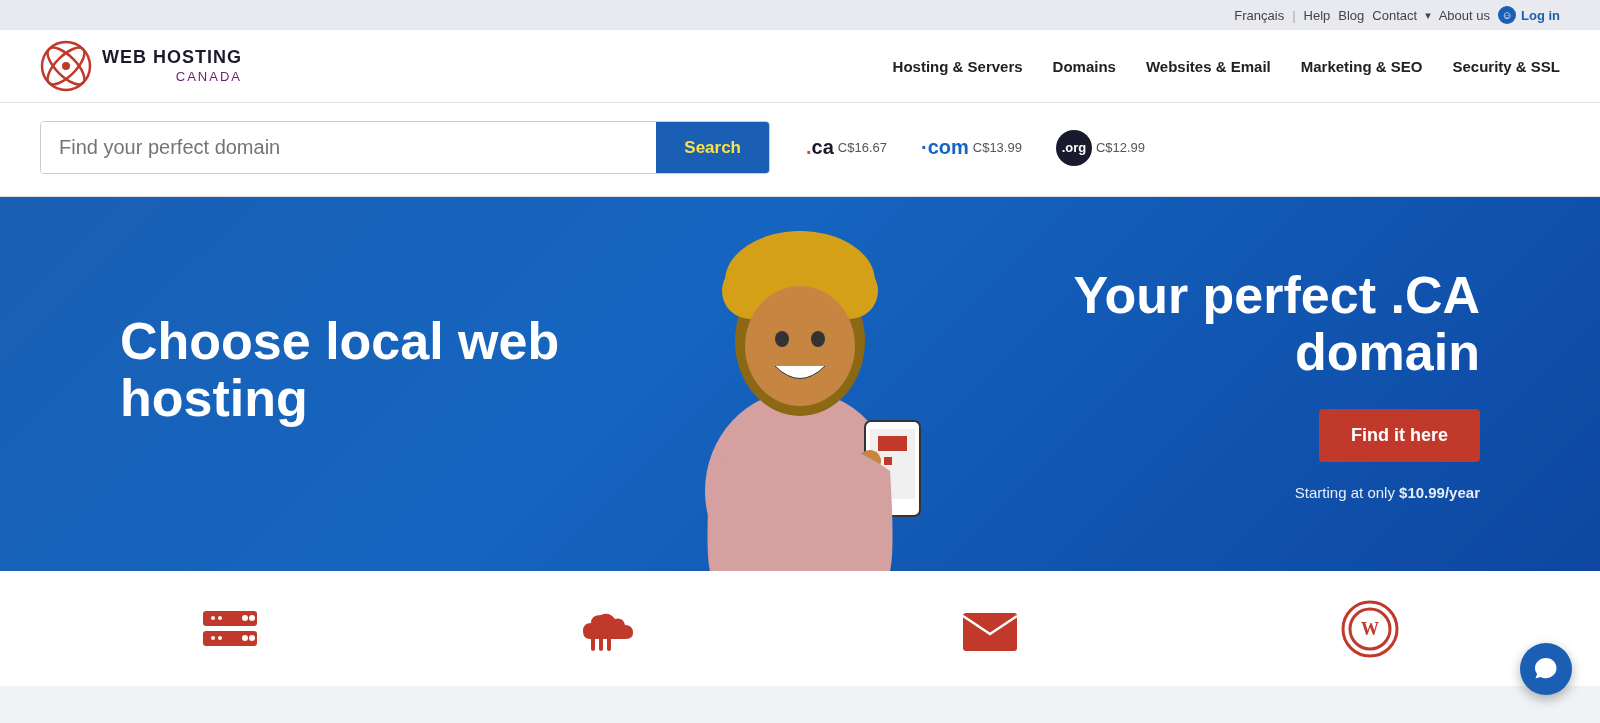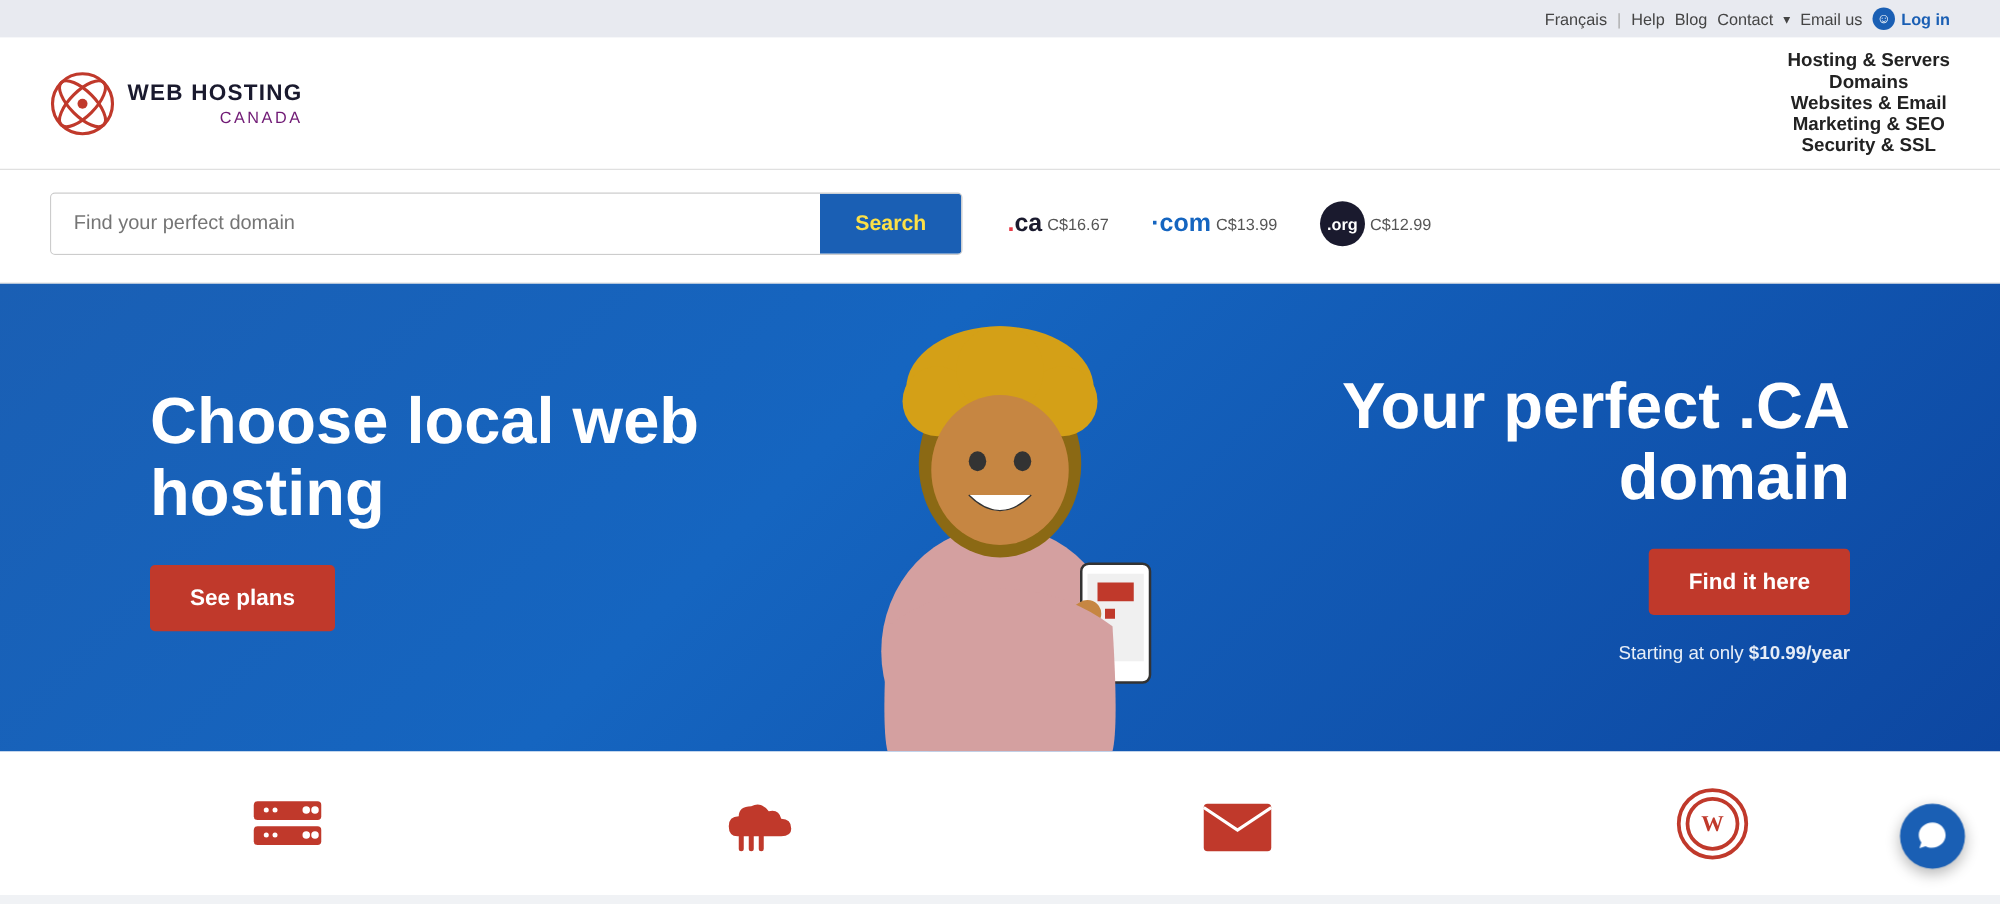--- a/index.html
+++ b/index.html
@@ -63,22 +63,22 @@
       flex-direction: column;
       line-height: 1.2;
       align-items: flex-end;
     }
     .logo-text .web { font-weight: 900; font-size: 18px; color: #1a1a2e; letter-spacing: 1px; }
     .logo-text .canada { font-size: 13px; color: #701a75; letter-spacing: 2px; }
 
     .main-nav {
       display: flex;
       align-items: center;
+      gap: 30px;
       margin-left: auto;
-      flex-direction: column;
     }
     .nav-item {
       font-size: 15px;
       font-weight: 600;
       color: #222;
       cursor: pointer;
       white-space: nowrap;
       text-decoration: none;
     }
 
@@ -95,21 +95,21 @@
       display: flex;
       flex: 1;
       max-width: 730px;
       border: 1.5px solid #ccc;
       border-radius: 4px;
       overflow: hidden;
     }
     .search-input {
       flex: 1;
       padding: 14px 18px;
-      font-size: 16px;
+      font-size: 20px;
       border: none;
       outline: none;
       color: #999;
     }
     .search-btn {
       background: #1a5fb4;
       color: #fde047;
       border: none;
       padding: 14px 28px;
       font-size: 17px;
@@ -265,21 +265,21 @@
 </head>
 <body>
 
 <div class="top-bar">
   <a>Français</a>
   <span class="separator">|</span>
   <a>Help</a>
   <a>Blog</a>
   <a>Contact</a>
   <span style="font-size:11px;">▾</span>
-  <a>Email us</a>
+  <a>About us</a>
   <div class="login-btn">
     <span class="login-icon">☺</span>
     <span>Log in</span>
   </div>
 </div>
 
 <div class="header">
   <div class="logo">
     <div class="logo-icon">
       <svg viewBox="0 0 52 52" xmlns="http://www.w3.org/2000/svg">
@@ -326,23 +326,20 @@
       <span class="badge-org">.org</span>
       <span class="domain-price">C$12.99</span>
     </div>
   </div>
 </div>
 
 <div class="hero">
 
   <div class="hero-left">
     <h1>Choose local web hosting</h1>
-    <div>
-      <button class="hero-cta-btn">See plans</button>
-    </div>
   </div>
 
   <div class="hero-center">
     <div class="person-placeholder">
 
       <svg class="person-svg" viewBox="0 0 380 400" xmlns="http://www.w3.org/2000/svg">
 
         <ellipse cx="190" cy="320" rx="95" ry="100" fill="#d4a0a0"></ellipse>
 
         <ellipse cx="190" cy="170" rx="65" ry="75" fill="#8B6914"></ellipse>

